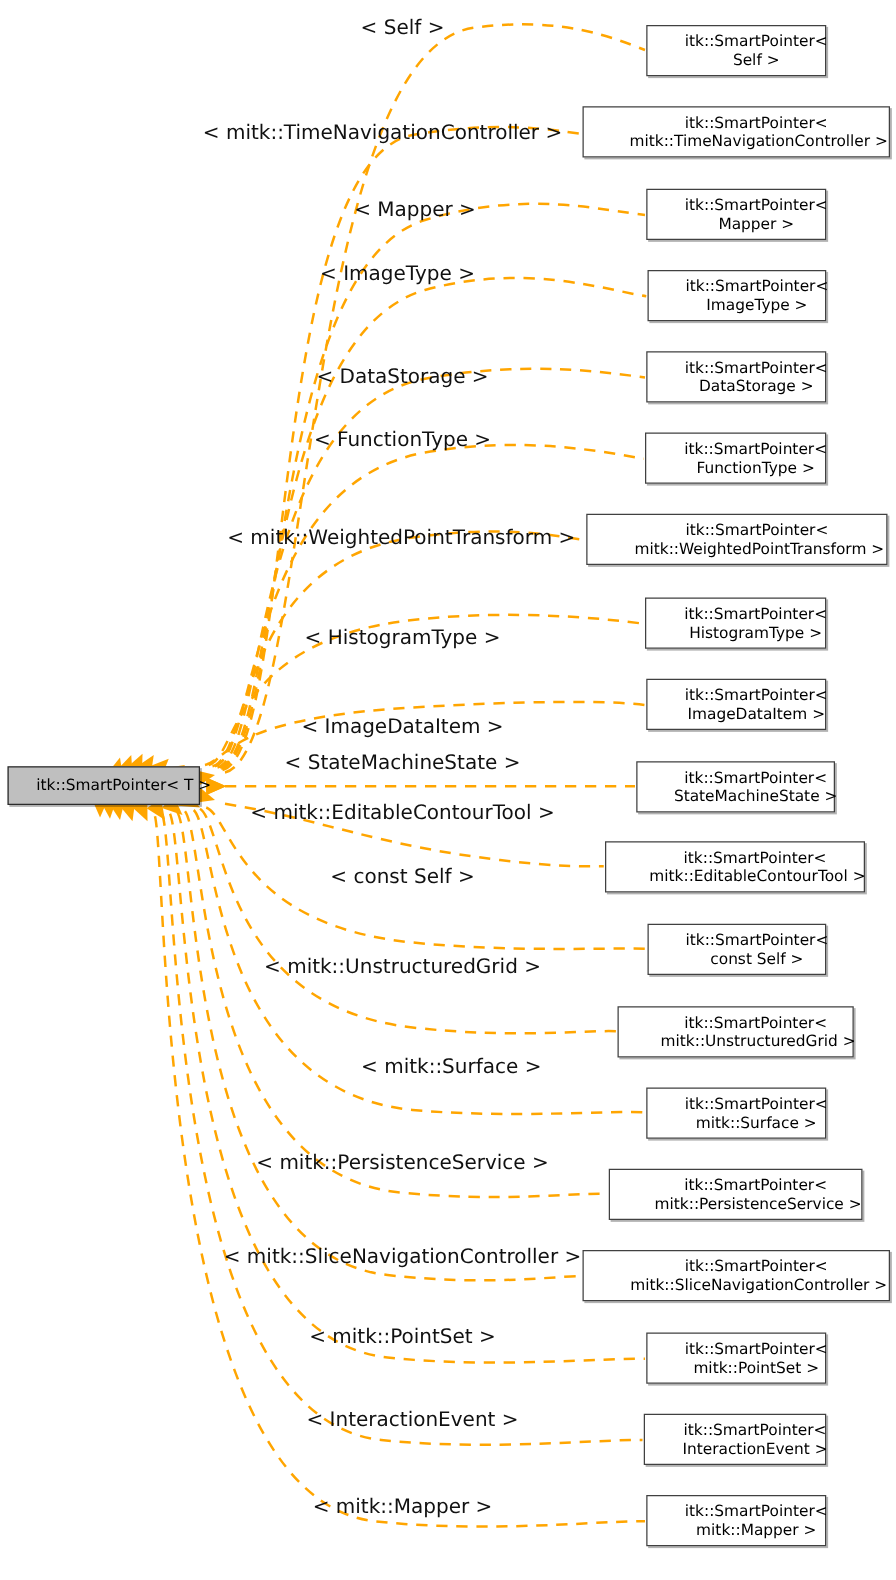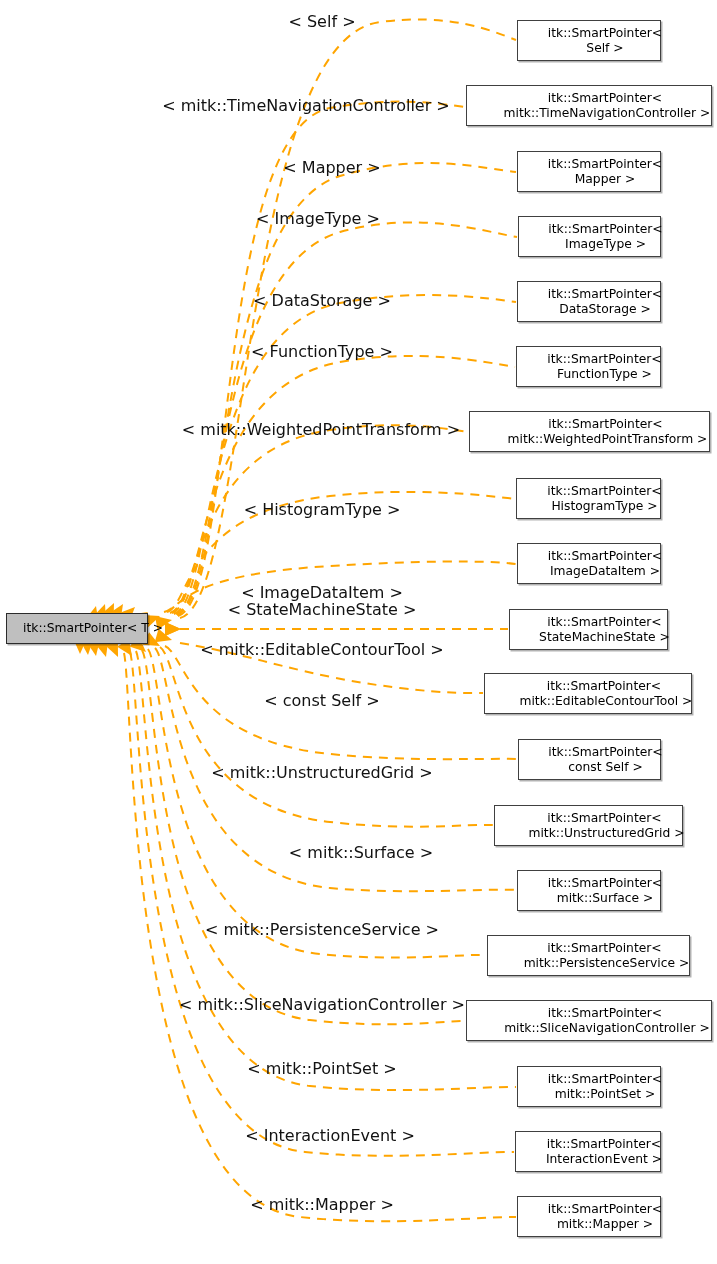--- a/index.html
+++ b/index.html
@@ -112,21 +112,21 @@
 
   <div id="label-layer">
       <div class="edge-label" id="lbl-self" style="left: 322px; top: 12px;">&lt; Self &gt;</div>
       <div class="edge-label" id="lbl-timenav" style="left: 306px; top: 96px;">&lt; mitk::TimeNavigationController &gt;</div>
       <div class="edge-label" id="lbl-mapper" style="left: 322px; top: 158px; padding-left: 20px;">&lt; Mapper &gt;</div>
       <div class="edge-label" id="lbl-imagetype" style="left: 318px; top: 209px;">&lt; ImageType &gt;</div>
       <div class="edge-label" id="lbl-datastorage" style="left: 322px; top: 291px;">&lt; DataStorage &gt;</div>
       <div class="edge-label" id="lbl-functiontype" style="left: 322px; top: 342px;">&lt; FunctionType &gt;</div>
       <div class="edge-label" id="lbl-weightedpt" style="left: 321px; top: 420px;">&lt; mitk::WeightedPointTransform &gt;</div>
       <div class="edge-label" id="lbl-histogramtype" style="left: 322px; top: 500px;">&lt; HistogramType &gt;</div>
-      <div class="edge-label" id="lbl-imagedataitem" style="left: 322px; top: 571px; margin-top: 12px;">&lt; ImageDataItem &gt;</div>
+      <div class="edge-label" id="lbl-imagedataitem" style="left: 322px; top: 571px;">&lt; ImageDataItem &gt;</div>
       <div class="edge-label" id="lbl-statemachine" style="left: 322px; top: 600px;">&lt; StateMachineState &gt;</div>
       <div class="edge-label" id="lbl-editablecontour" style="left: 322px; top: 640px;">&lt; mitk::EditableContourTool &gt;</div>
       <div class="edge-label" id="lbl-constself" style="left: 322px; top: 691px;">&lt; const Self &gt;</div>
       <div class="edge-label" id="lbl-unstructured" style="left: 322px; top: 763px;">&lt; mitk::UnstructuredGrid &gt;</div>
       <div class="edge-label" id="lbl-surface" style="left: 322px; top: 843px; margin-left: 39px;">&lt; mitk::Surface &gt;</div>
       <div class="edge-label" id="lbl-persistence" style="left: 322px; top: 920px;">&lt; mitk::PersistenceService &gt;</div>
       <div class="edge-label" id="lbl-slicenav" style="left: 322px; top: 995px;">&lt; mitk::SliceNavigationController &gt;</div>
       <div class="edge-label" id="lbl-pointset" style="left: 322px; top: 1059px;">&lt; mitk::PointSet &gt;</div>
       <div class="edge-label" id="lbl-interaction" style="left: 330px; top: 1116px; margin-top: 10px;">&lt; InteractionEvent &gt;</div>
       <div class="edge-label" id="lbl-mitkmapper" style="left: 322px; top: 1195px;">&lt; mitk::Mapper &gt;</div>
@@ -146,17 +146,17 @@
       <div class="node-box shadow" id="node-constself" style="left: 518px; top: 739px; width: 143px; height: 41px;"><span class="node-line">itk::SmartPointer&lt;</span><span class="node-line">const Self &gt;</span></div>
       <div class="node-box shadow" id="node-unstructured" style="left: 494px; top: 805px; width: 189px; height: 41px;"><span class="node-line">itk::SmartPointer&lt;</span><span class="node-line"> mitk::UnstructuredGrid &gt;</span></div>
       <div class="node-box shadow" id="node-surface" style="left: 517px; top: 870px; width: 144px; height: 41px;"><span class="node-line">itk::SmartPointer&lt;</span><span class="node-line">mitk::Surface &gt;</span></div>
       <div class="node-box shadow" id="node-persistence" style="left: 487px; top: 935px; width: 203px; height: 41px;"><span class="node-line">itk::SmartPointer&lt;</span><span class="node-line"> mitk::PersistenceService &gt;</span></div>
       <div class="node-box shadow" id="node-slicenav" style="left: 466px; top: 1000px; width: 246px; height: 41px;"><span class="node-line">itk::SmartPointer&lt;</span><span class="node-line"> mitk::SliceNavigationController &gt;</span></div>
       <div class="node-box shadow" id="node-pointset" style="left: 517px; top: 1066px; width: 144px; height: 41px;"><span class="node-line">itk::SmartPointer&lt;</span><span class="node-line">mitk::PointSet &gt;</span></div>
       <div class="node-box shadow" id="node-interaction" style="left: 515px; top: 1131px; width: 146px; height: 41px;"><span class="node-line">itk::SmartPointer&lt;</span><span class="node-line">InteractionEvent &gt;</span></div>
       <div class="node-box shadow" id="node-mitkmapper" style="left: 517px; top: 1196px; width: 144px; height: 41px;"><span class="node-line">itk::SmartPointer&lt;</span><span class="node-line">mitk::Mapper &gt;</span></div>
     </div>
 
-  <div class="node-box root" id="root-node" style="left: 6px; top: 613px; width: 142px; height: 31px;">
+  <div class="node-box root" id="root-node" style="left: 6px; top: 613px; width: 154px; height: 31px;">
     <span class="node-line">itk::SmartPointer&lt; T &gt;</span>
   </div>
 
 </div>
 
 </body></html>

